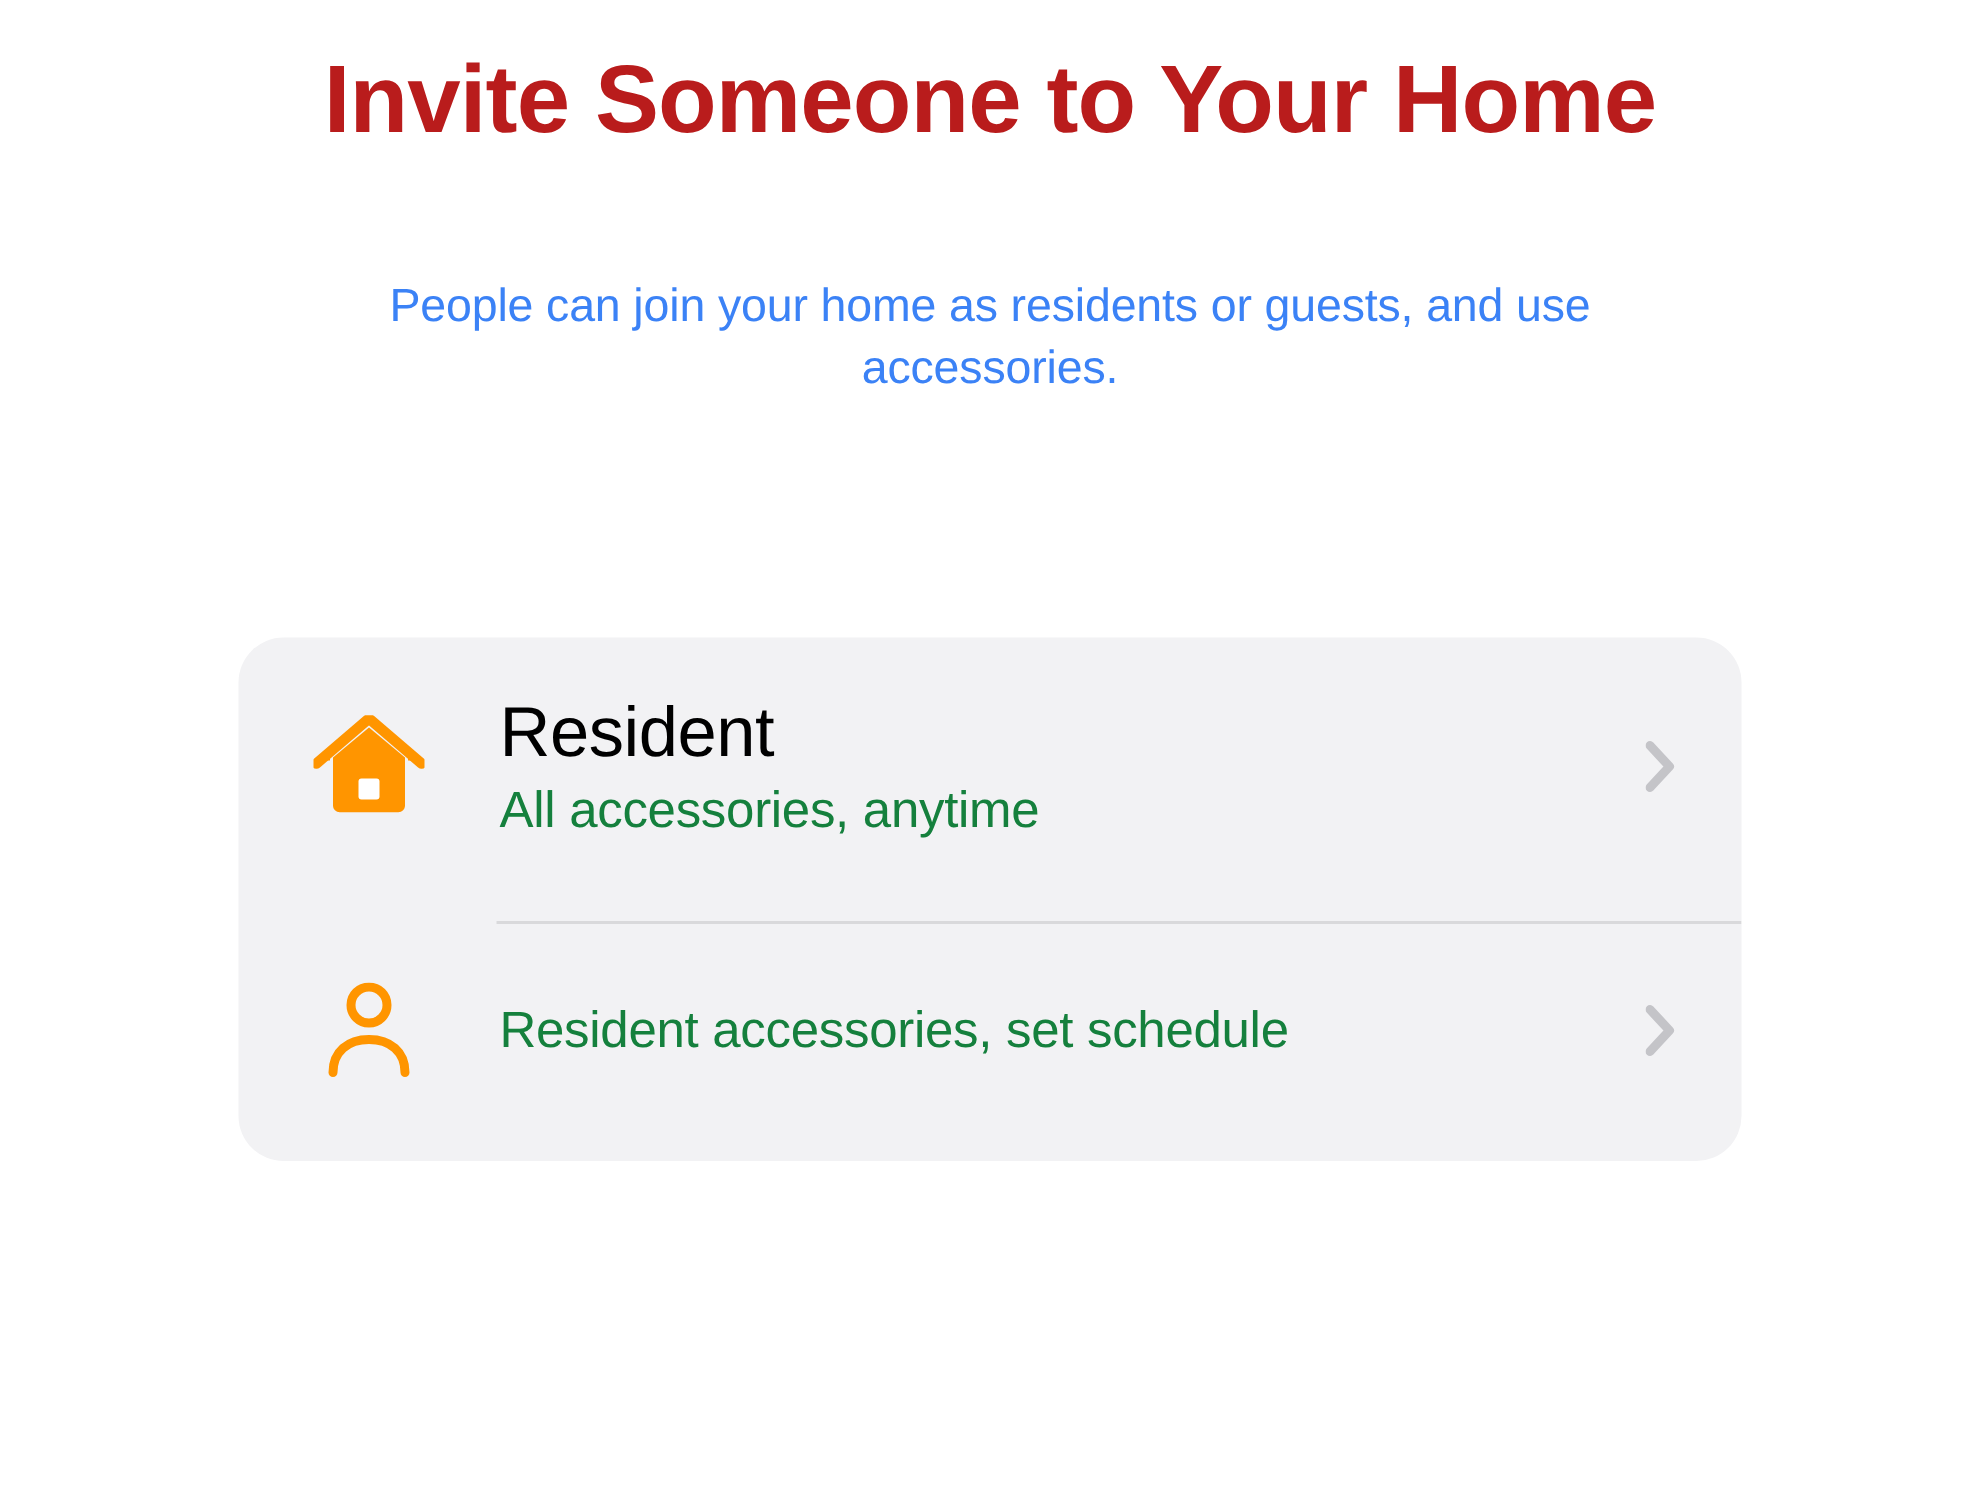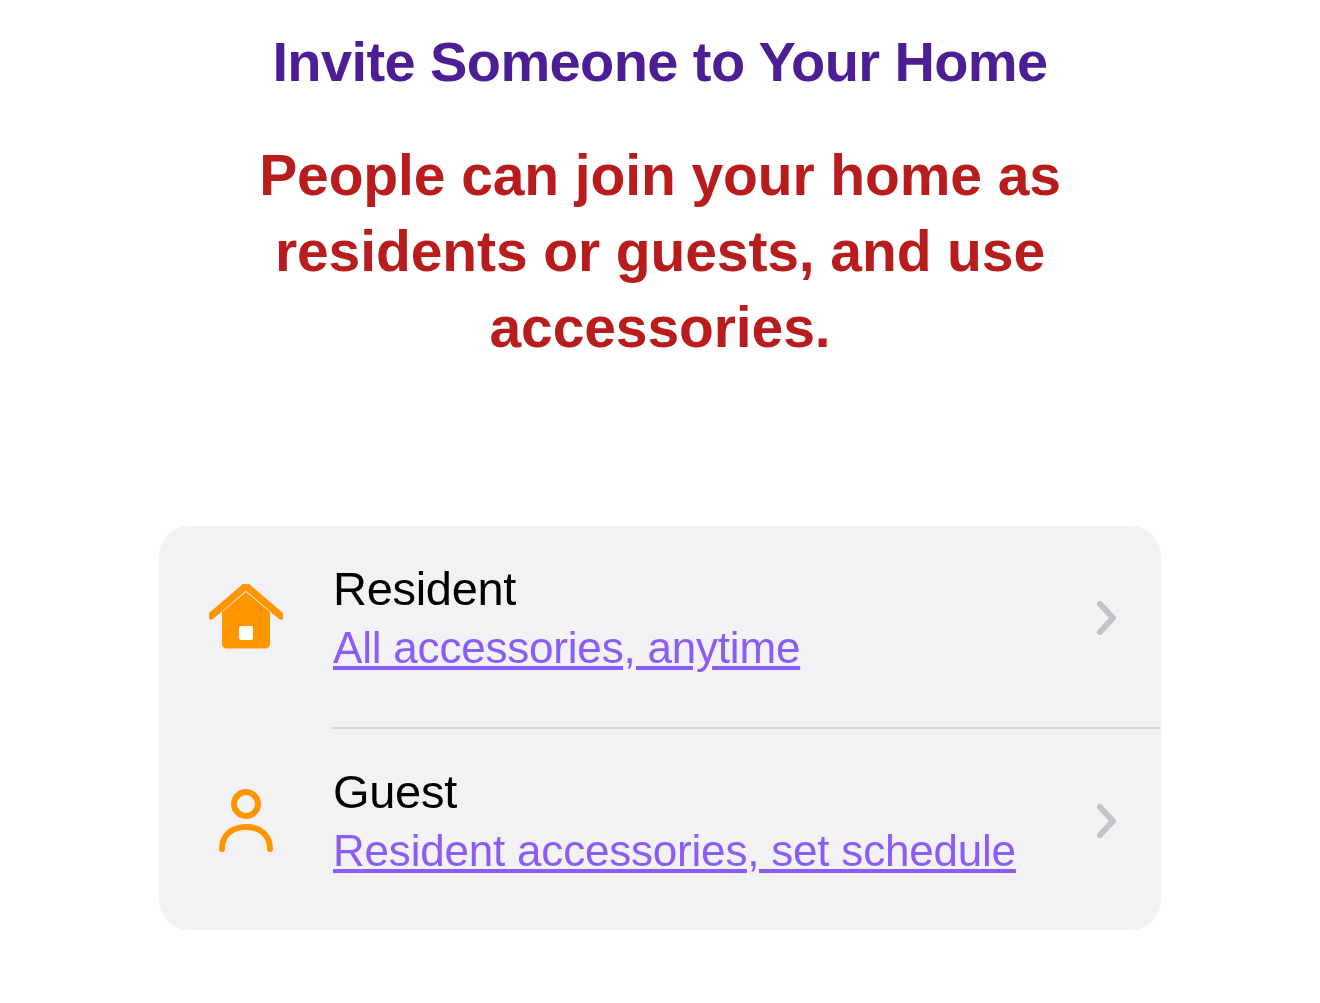--- a/index.html
+++ b/index.html
@@ -21,33 +21,33 @@
       width: 100%;
       padding: 30px 0 0 0;
     }
 
     .header {
       text-align: center;
       padding: 0 60px;
     }
 
     .title {
-      font-size: 56px;
+      font-size: 64px;
       font-weight: 700;
       line-height: 1.15;
-      color: #4c1d95;
+      color: #b91c1c;
       letter-spacing: -0.6px;
-      margin-bottom: 44px;
+      margin-bottom: 79px;
     }
 
     .subtitle {
-      font-size: 57px;
-      font-weight: 700;
+      font-size: 31px;
+      font-weight: 400;
       line-height: 1.33;
-      color: #b91c1c;
+      color: #3b82f6;
       letter-spacing: -0.1px;
       margin: 0 auto;
       max-width: 960px;
     }
 
     .options-card {
       margin: 160px auto 0 auto;
       width: 1002px;
       background: #f2f2f4;
       border-radius: 30px;
@@ -81,27 +81,26 @@
 
     .option-title {
       font-size: 47px;
       font-weight: 400;
       color: #000000;
       letter-spacing: -0.3px;
       line-height: 1.15;
     }
 
     .option-desc {
-      font-size: 44px;
+      font-size: 34px;
       font-weight: 400;
-      color: #8b5cf6;
+      color: #15803d;
       letter-spacing: -0.2px;
       line-height: 1.25;
       margin-top: 2px;
-      text-decoration: underline;
     }
 
     .chevron {
       flex-shrink: 0;
       width: 36px;
       height: 36px;
       display: flex;
       align-items: center;
       justify-content: center;
       margin-left: 12px;
@@ -148,21 +147,20 @@
     <div class="divider"></div>
 
     <div class="option-row">
       <div class="option-icon-wrap">
         <svg width="60" height="64" viewBox="0 0 60 64" fill="none">
           <circle cx="30" cy="15" r="12" stroke="#ff9500" stroke-width="6" fill="none"></circle>
           <path d="M6 60 C6 46 16 38 30 38 C44 38 54 46 54 60" stroke="#ff9500" stroke-width="6" stroke-linecap="round" fill="none"></path>
         </svg>
       </div>
       <div class="option-text">
-        <div class="option-title">Guest</div>
         <div class="option-desc">Resident accessories, set schedule</div>
       </div>
       <div class="chevron">
         <svg width="20" height="34" viewBox="0 0 20 34" fill="none">
           <path d="M3 3 L16 17 L3 31" stroke="#c4c4c8" stroke-width="6" stroke-linecap="round" stroke-linejoin="round"></path>
         </svg>
       </div>
     </div>
 
   </div>

